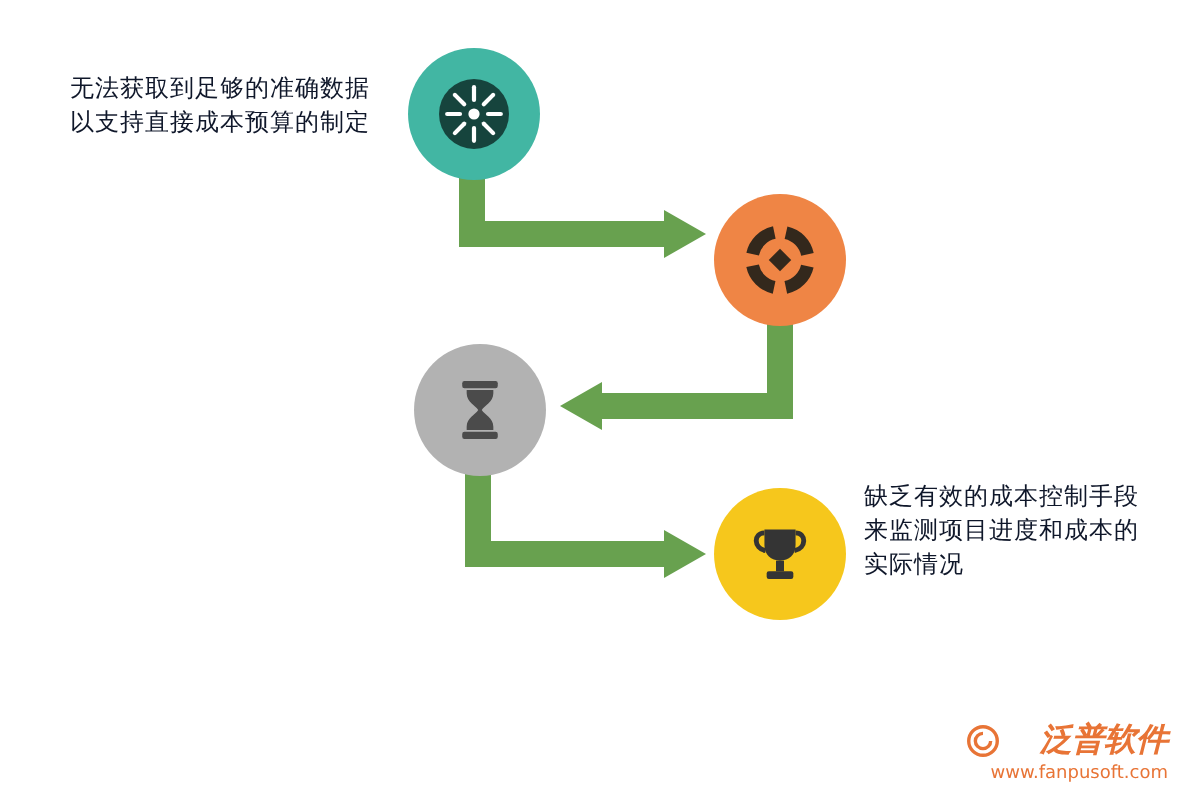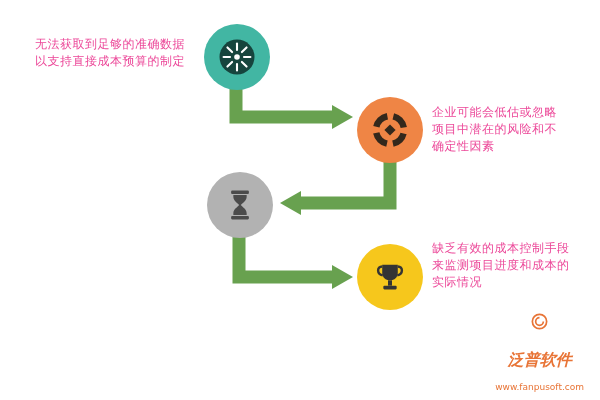--- a/index.html
+++ b/index.html
@@ -12,21 +12,21 @@
     position: relative;
     width: 600px; height: 400px;
     background: #ffffff;
     overflow: hidden;
   }
   .arrows { position: absolute; left: 0; top: 0; }
   .step-text {
     position: absolute;
     font-size: 12px;
     line-height: 17px;
-    color: #ec4899;
+    color: #0f172a;
     letter-spacing: 0.5px;
   }
   .t1 { left: 35px;  top: 36px;  width: 162px; }
   .t2 { left: 432px; top: 104px; width: 128px; }
   .t3 { left: 60px;  top: 188px; width: 140px; }
   .t4 { left: 432px; top: 240px; width: 140px; }
   .badge {
     position: absolute;
     width: 66px; height: 66px;
     border-radius: 50%;
@@ -36,28 +36,28 @@
   .b2 { left: 357px; top: 97px; }
   .b3 { left: 207px; top: 172px; }
   .b4 { left: 357px; top: 244px; }
   .footer {
     position: absolute;
     right: 16px; bottom: 8px;
     text-align: right;
   }
   .brand-row {
     display: flex; align-items: center;
-    justify-content: flex-end; gap: 20px; flex-direction: column;
+    justify-content: flex-end; gap: 20px;
   }
   .brand {
     font-size: 16px;
     font-weight: bold;
     font-style: italic;
   }
-  .url { font-size: 9px; margin-top: 11px; }
+  .url { font-size: 9px; margin-top: 1px; }
 </style>
 </head>
 <body>
 
 <div class="canvas">
 
   <svg class="arrows" width="600" height="400" viewBox="0 0 600 400">
     <g>
       <path d="M236,88 L236,117 L332,117" fill="none" stroke-width="13" stroke="#68a14f"></path>
       <polygon points="332,105 332,129 353,117" fill="#68a14f"></polygon>
@@ -89,21 +89,20 @@
       <circle cx="18" cy="18" r="2.4" fill="#ffffff"></circle>
     </svg>
   </div>
 
   <div class="badge b2" style="background-color: rgb(239, 133, 69);">
     <svg viewBox="0 0 36 36" width="42" height="42" style="color: rgb(51, 40, 28);">
       <circle cx="18" cy="18" r="12" fill="none" stroke="currentColor" stroke-width="5.5" stroke-dasharray="13.8 5.05" stroke-dashoffset="6.9" transform="rotate(45 18 18)"></circle>
       <rect x="14.6" y="14.6" width="6.8" height="6.8" fill="currentColor" transform="rotate(45 18 18)"></rect>
     </svg>
   </div>
-  <div class="step-text t2">企业可能会低估或忽略项目中潜在的风险和不确定性因素</div>
 
   <div class="badge b3" style="background-color: rgb(178, 178, 178);">
     <svg viewBox="0 0 36 36" width="40" height="40" style="color: rgb(75, 75, 75);">
       <rect x="10" y="5" width="16" height="3.2" rx="1" fill="currentColor"></rect>
       <rect x="10" y="27.8" width="16" height="3.2" rx="1" fill="currentColor"></rect>
       <path d="M12,9 h12 v1.5 c0,4 -4,5.5 -5.2,7.5 c1.2,2 5.2,3.5 5.2,7.5 v1.5 h-12 v-1.5 c0,-4 4,-5.5 5.2,-7.5 c-1.2,-2 -5.2,-3.5 -5.2,-7.5 z" fill="currentColor"></path>
     </svg>
   </div>
 
   <div class="badge b4" style="background-color: rgb(246, 199, 28);">

